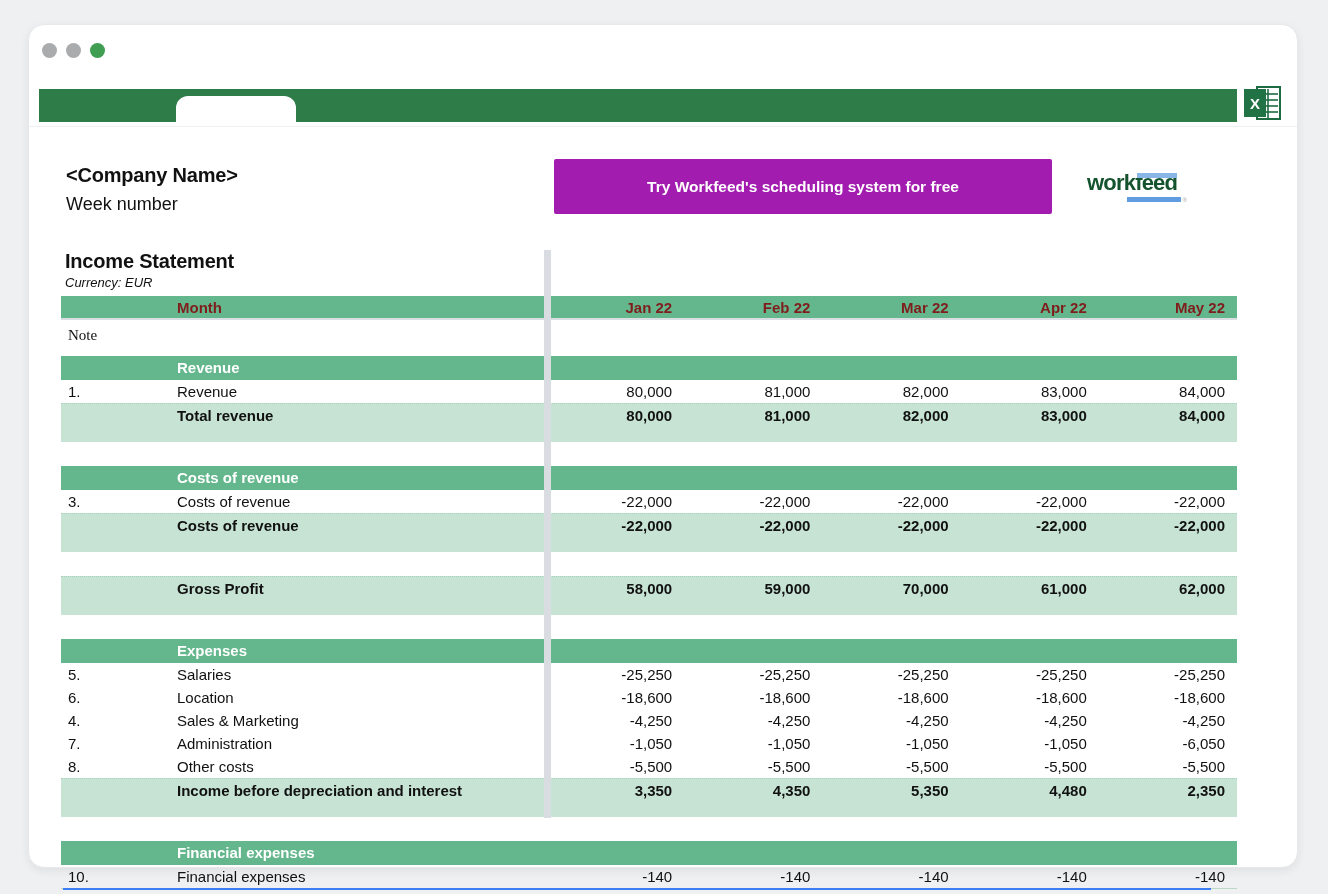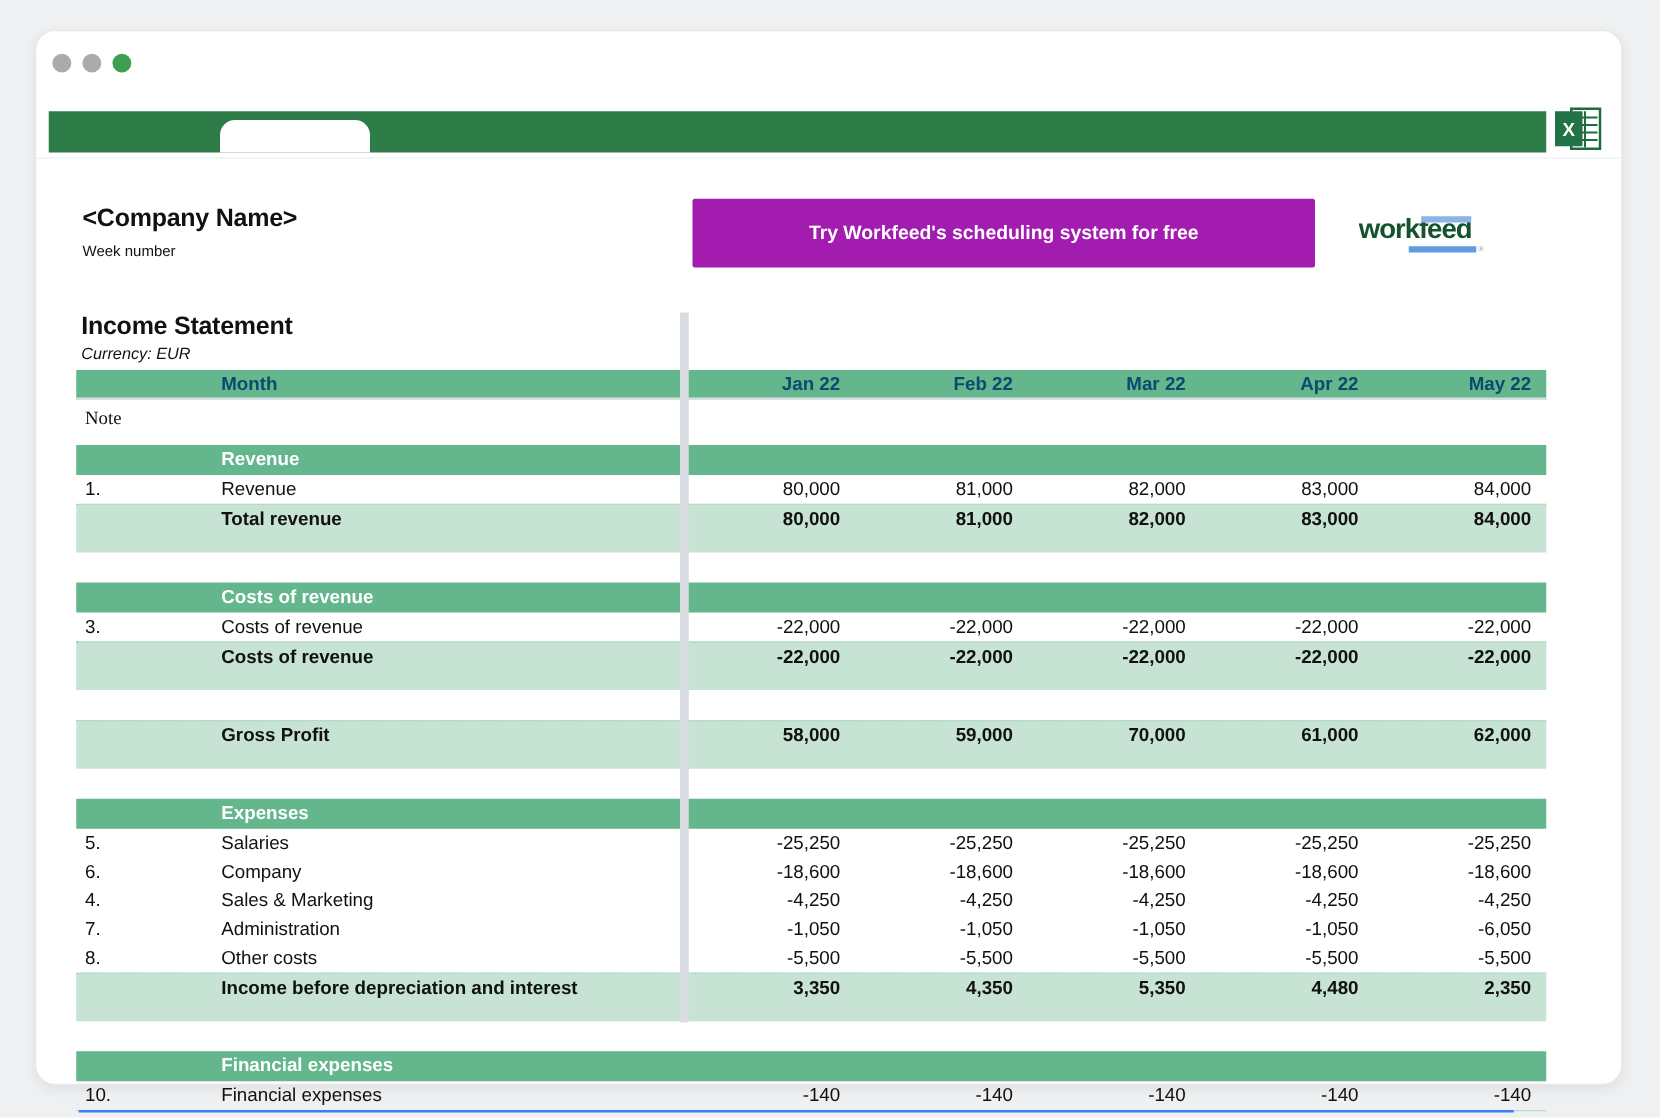--- a/index.html
+++ b/index.html
@@ -31,21 +31,21 @@
     background:#ffffff; border-radius:12px 12px 0 0;
   }
   .bar-underline { position:absolute; left:0; top:101px; width:100%; height:1px; background:#eef0f1; }
 
   
   .excel { position:absolute; right:15px; top:59px; width:40px; height:38px; }
 
   
   .company { position:absolute; left:37px; top:139px; }
   .company-name { font-size:20px; font-weight:bold; letter-spacing:-0.2px; }
-  .week { font-size:12px; margin-top:7px; }
+  .week { font-size:18px; margin-top:7px; }
 
   
   .cta {
     position:absolute; left:525px; top:134px; width:498px; height:55px;
     background:#a21caf; color:#ffffff; font-size:15.5px; font-weight:bold;
     display:flex; align-items:center; justify-content:center;
     border:none; border-radius:2px; cursor:pointer; text-decoration:none;
   }
 
   
@@ -65,21 +65,21 @@
     position:absolute; left:515px; top:225px; width:7px; height:568px;
     background:#d9dce1; z-index:6;
   }
 
   
   .table { position:absolute; left:32px; top:271px; width:1176px; z-index:2; }
   .row {
     display:grid; grid-template-columns:58px 427px repeat(5, 1fr);
     height:23px; line-height:23px; font-size:15px;
   }
-  .row.month { background:#64b78c; color:#0c4a6e; font-weight:bold; height:24px; line-height:24px; border-bottom:2px solid #dadde2; }
+  .row.month { background:#64b78c; color:#7f1d1d; font-weight:bold; height:24px; line-height:24px; border-bottom:2px solid #dadde2; }
   .row.note-row { height:36px; line-height:30px;font-family:Liberation Serif, serif; }
   .row.section { background:#64b78c; color:#fff; font-weight:bold; height:24px; line-height:24px; }
   .row.total { background:#c6e3d3; font-weight:bold; height:39px; line-height:24px; border-top:1px dotted #a7d2ba; }
   .row.spacer { height:24px; }
   .cell { overflow:hidden; white-space:nowrap; }
   .cell.note { padding-left:7px; }
   .cell.label { padding-left:58px; }
   .cell.val { text-align:right; padding-right:12px; }
   .cell.note-span { grid-column:1 / 3; padding-left:7px; }
 
@@ -230,21 +230,21 @@
         <div class="cell note">5.</div>
         <div class="cell label">Salaries</div>
         <div class="cell val">-25,250</div>
         <div class="cell val">-25,250</div>
         <div class="cell val">-25,250</div>
         <div class="cell val">-25,250</div>
         <div class="cell val">-25,250</div>
       </div>
       <div class="row data">
         <div class="cell note">6.</div>
-        <div class="cell label">Company</div>
+        <div class="cell label">Location</div>
         <div class="cell val">-18,600</div>
         <div class="cell val">-18,600</div>
         <div class="cell val">-18,600</div>
         <div class="cell val">-18,600</div>
         <div class="cell val">-18,600</div>
       </div>
       <div class="row data">
         <div class="cell note">4.</div>
         <div class="cell label">Sales &amp; Marketing</div>
         <div class="cell val">-4,250</div>

